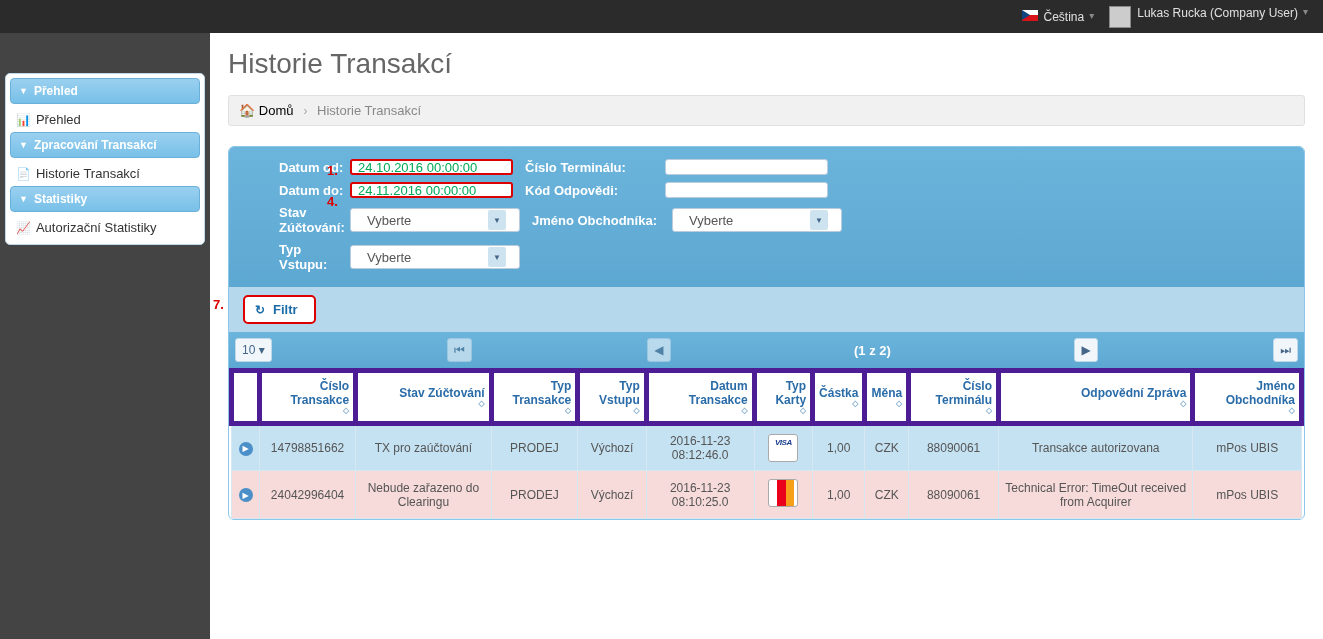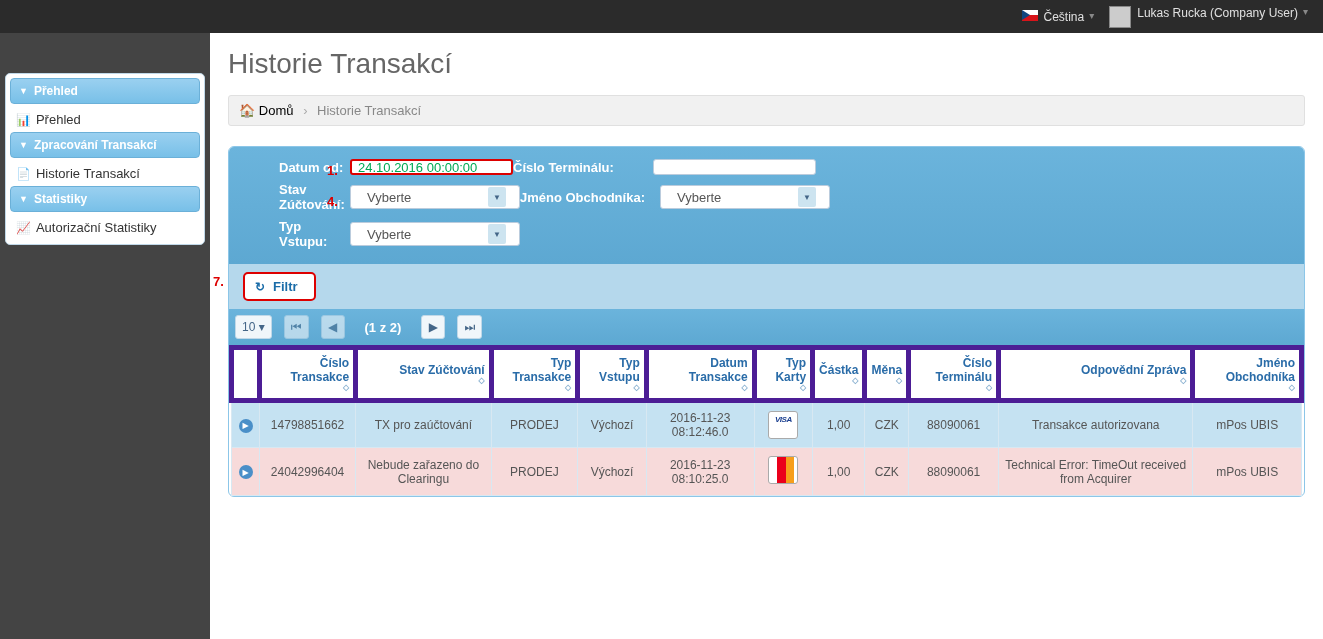--- a/index.html
+++ b/index.html
@@ -29,32 +29,32 @@
     .page-title { font-size: 28px; color: #666; margin-bottom: 15px; font-weight: normal; }
     .breadcrumb { background: #f1f1f1; border: 1px solid #e0e0e0; border-radius: 3px; padding: 7px 10px; margin-bottom: 20px; color: #888; font-size: 13px; }
     .breadcrumb a { color: #000000; text-decoration: none; }
     .bc-sep { margin: 0 6px; color: #aaa; }
     
     
     .panel { border: 1px solid #8cc6e8; border-radius: 6px; }
     .filter-zone { background: linear-gradient(#6bb4dc, #5da8d2); padding: 12px 14px 8px 14px; border-radius: 5px 5px 0 0; position: relative; }
     .filter-row { display: flex; align-items: center; margin-bottom: 7px; }
     .flabel { color: #fff; font-weight: bold; font-size: 13px; width: 107px; padding-left: 36px; }
-    .flabel2 { color: #fff; font-weight: bold; font-size: 13px; width: 140px; margin-left: 0; }
+    .flabel2 { color: #fff; font-weight: bold; font-size: 13px; width: 140px; margin-left: 12px; }
     .finput { width: 163px; height: 16px; border: 1px solid #4a8; background: #fff; padding: 2px 6px; font-size: 13px; border-radius: 3px; }
     .finput.red { border: 2px solid #d00; color: #0a5; }
     .fselect { width: 170px; height: 24px; border: 1px solid #bcd; background: #fff; padding: 2px 16px; font-size: 13px; color: #555; display: flex; align-items: center; justify-content: space-between; border-radius: 3px; cursor: pointer; }
     .fselect .dd { background: #cde4f0; width: 18px; height: 20px; display: flex; align-items: center; justify-content: center; font-size: 8px; color: #468; margin-right: -3px; border-radius: 2px; }
     .annot { position: absolute; color: #d00; font-weight: bold; font-size: 13px; }
     .filter-band { background: #b5d8ec; padding: 8px 14px; position: relative; }
     .filter-btn { background: #fff; border: 2px solid #d00; border-radius: 5px; padding: 5px 16px 5px 10px; color: #1a6ca8; font-weight: bold; font-size: 13px; cursor: pointer; display: inline-flex; align-items: center; }
     .filter-btn .ico { margin-right: 8px; font-size: 12px; }
     
     
-    .pager { background: linear-gradient(#6bb4dc, #5da8d2); padding: 6px; display: flex; justify-content: flex-start; align-items: center; gap: 12px; }
+    .pager { background: linear-gradient(#6bb4dc, #5da8d2); padding: 6px; display: flex; justify-content: space-between; align-items: center; gap: 12px; }
     .pager-item { background: #f0f6fa; border: 1px solid #c0d8e8; border-radius: 3px; height: 24px; padding: 0 6px; display: flex; align-items: center; font-size: 12px; color: #468; cursor: pointer; min-width: 24px; justify-content: center; }
     .pager-text { color: #fff; font-size: 13px; font-weight: bold; padding: 0 8px; }
     .pager-item.dis { opacity: 0.6; }
     
     
     table { width: 100%; border-collapse: collapse; }
     th { background: #fff; border: 5px solid #4c1d95; padding: 6px 4px; font-size: 12px; color: #2a6ca8; text-align: right; vertical-align: middle; }
     th .sort { font-size: 8px; color: #88b0d0; display: block; line-height: 8px; }
     td { border: 1px solid #d8e8f2; padding: 8px 4px; font-size: 12px; color: #555; text-align: center; vertical-align: middle; }
     tr.r0 td { background: #c5e2f2; }
@@ -126,20 +126,26 @@
         <span class="annot" style="left:98px; top:16px;">1.</span>
         <span class="annot" style="left:98px; top:47px;">4.</span>
 
         <div class="filter-row">
           <span class="flabel">Datum od:</span>
           <input class="finput red" value="24.10.2016 00:00:00" style="">
           <span class="flabel2">Číslo Terminálu:</span>
           <input class="finput" style="border-color: rgb(187, 204, 221);" value="">
         </div>
 
+        <div class="filter-row">
+          <span class="flabel">Datum do:</span>
+          <input class="finput red" value="24.11.2016 00:00:00" style="">
+          <span class="flabel2">Kód Odpovědi:</span>
+          <input class="finput" style="border-color: rgb(187, 204, 221);" value="">
+        </div>
 
         <div class="filter-row">
           <span class="flabel">Stav Zúčtování:</span>
           <div class="fselect">
             <span>Vyberte</span>
             <span class="dd">▼</span>
           </div>
           <span class="flabel2">Jméno Obchodníka:</span>
           <div class="fselect">
             <span>Vyberte</span>

